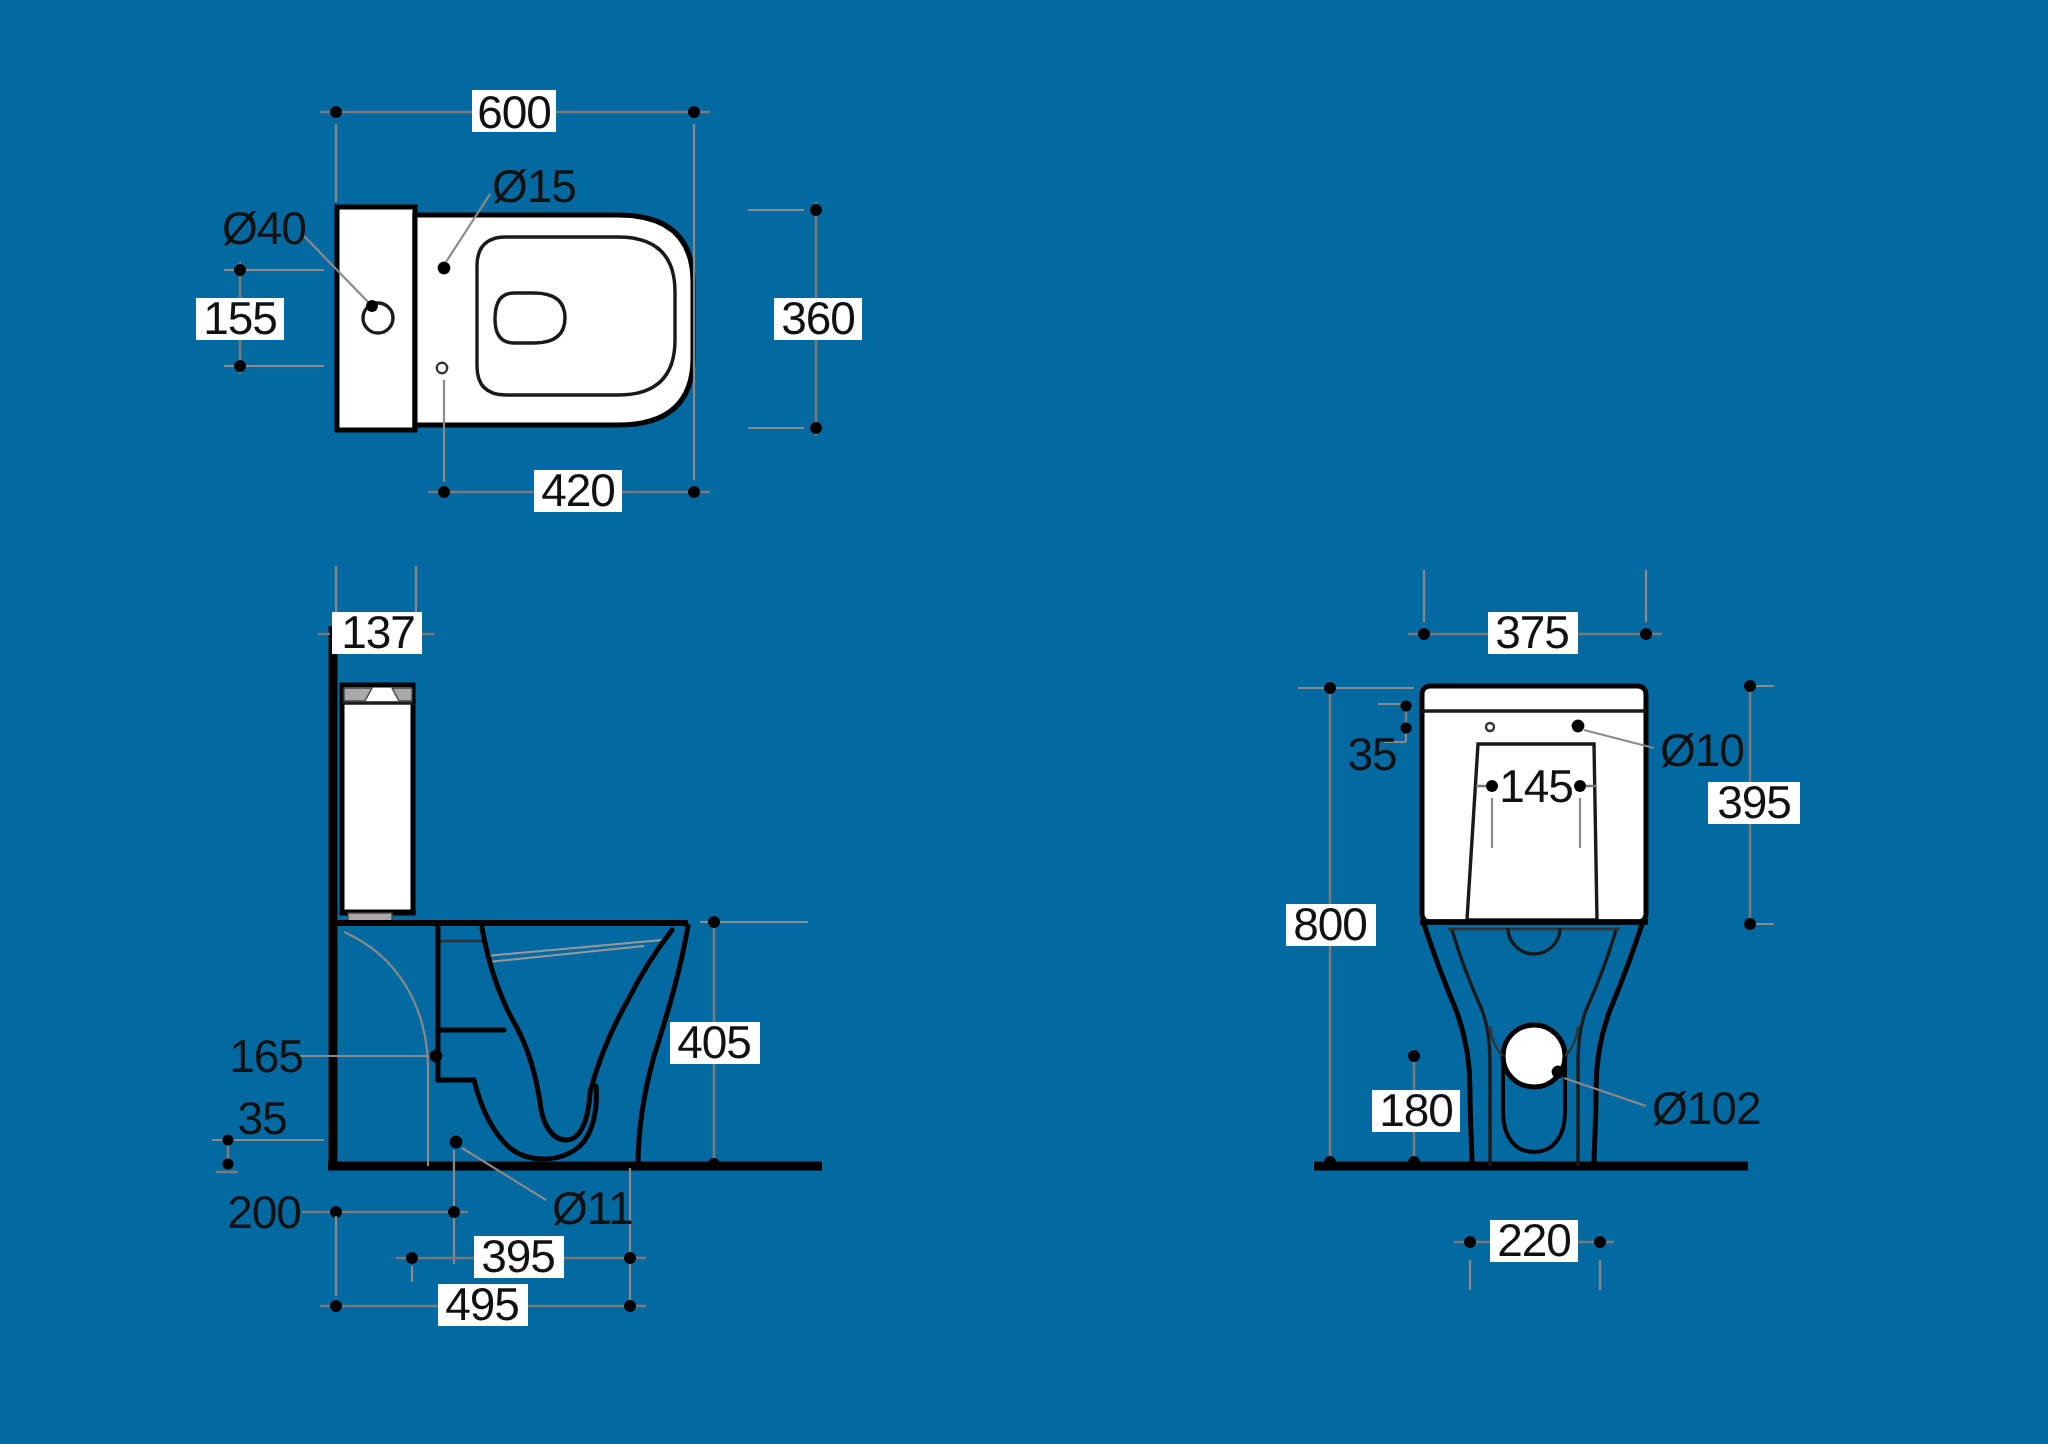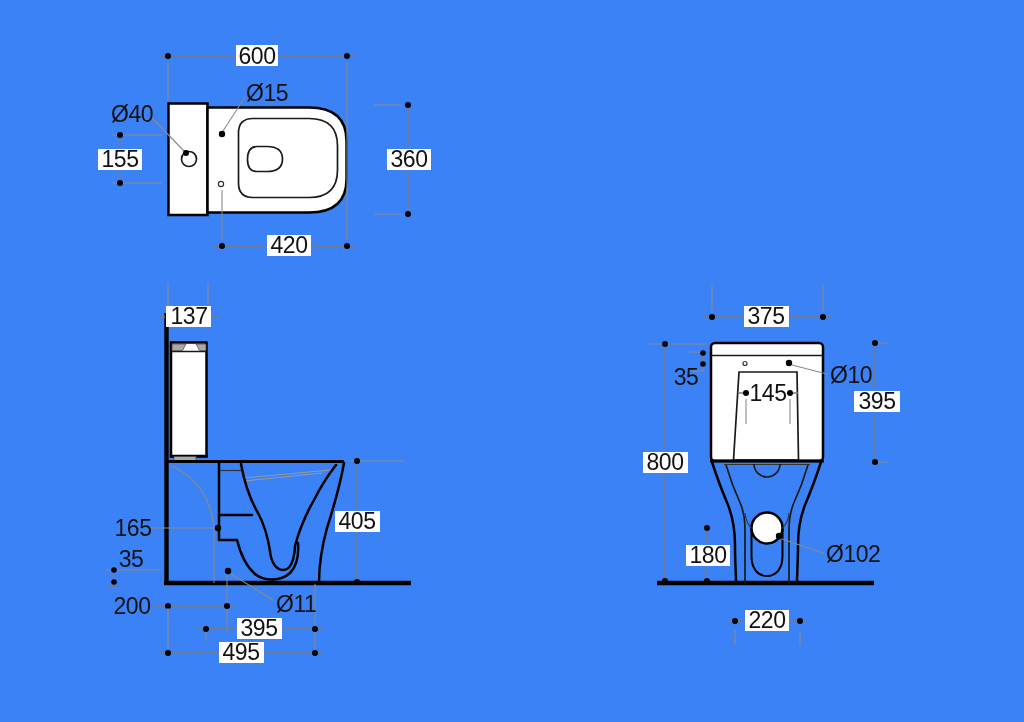--- a/index.html
+++ b/index.html
@@ -1,16 +1,16 @@
 <!DOCTYPE html>
 <html><head>
 <meta charset="utf-8">
 <style>
   html,body{margin:0;padding:0;background:#ffffff;}
-  .canvas{position:relative;width:1024px;height:722px;background:#3b82f6;overflow:hidden;}
+  .canvas{position:relative;width:1024px;height:722px;background:#0369a1;overflow:hidden;}
   svg{display:block;}
   text{font-family:"Liberation Sans",sans-serif;font-size:23px;fill:#111111;letter-spacing:-0.5px;}
   .dim{stroke:#7a7a7a;stroke-width:1.3;fill:none;}
   .dimthin{stroke:#8a8a8a;stroke-width:1.1;fill:none;}
   .dot{fill:#000000;stroke:none;}
   .thick{stroke:#000000;stroke-width:2.5;fill:none;stroke-linecap:round;}
   .thick-f{stroke:#000000;stroke-width:2.5;fill:#ffffff;}
   .med{stroke:#1a1a1a;stroke-width:1.7;fill:none;}
   .thin{stroke:#333333;stroke-width:1.2;fill:none;}
   .gray{fill:#a9a9a9;stroke:#444444;stroke-width:0.7;}

